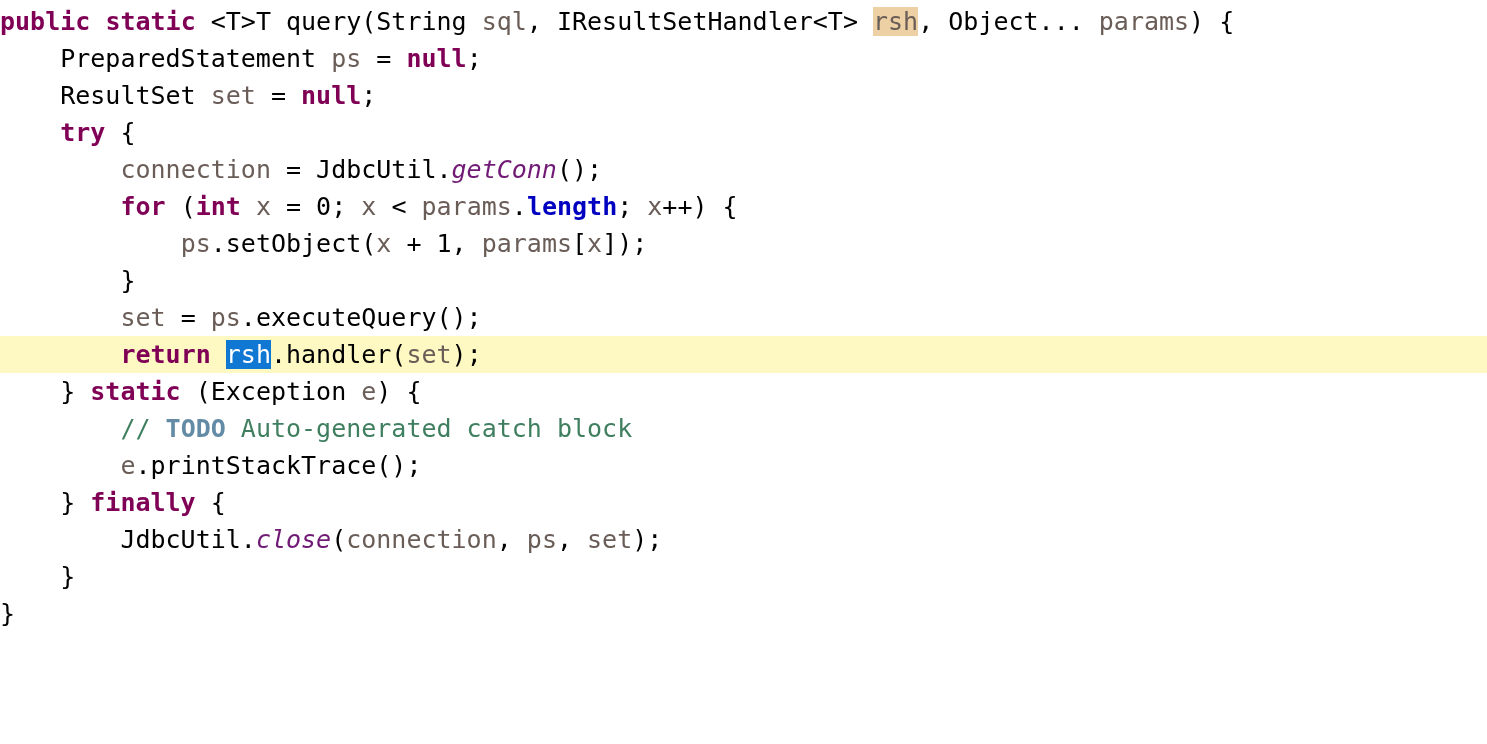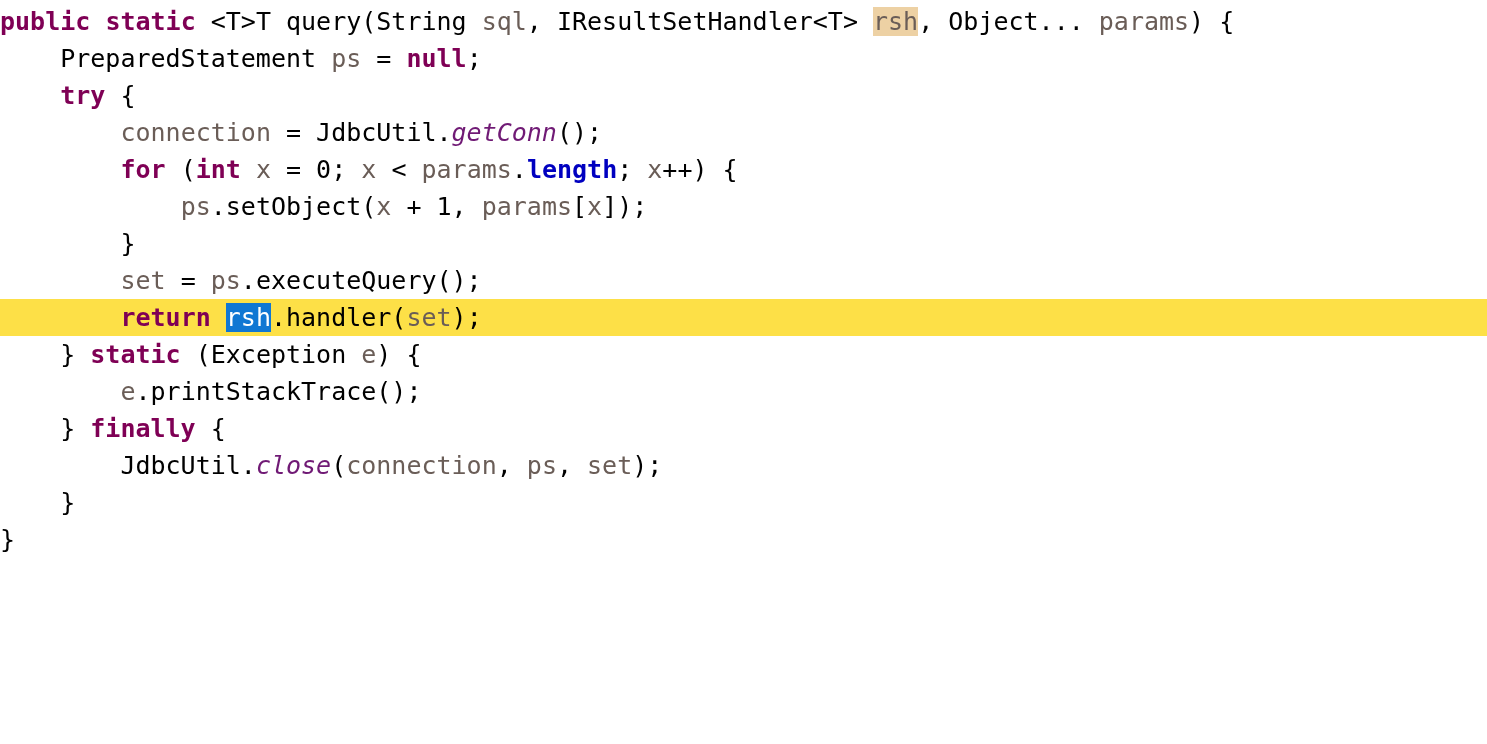--- a/index.html
+++ b/index.html
@@ -30,21 +30,21 @@
     height: 37px;
     line-height: 37px;
     white-space: pre;
     font-size: 25px;
     letter-spacing: 0px;
     box-sizing: border-box;
     color: #000000;
   }
 
   .code-line.current-line {
-    background: #fde047;
+    background: #fef9c3;
   }
 
   
   .tok-plain    { color: #000000; }
   .tok-keyword  { color: #7F0055; font-weight: bold; }
   .tok-local    { color: #6A5D57; }
   .tok-param    { color: #6A5D57; }
   .tok-field    { color: #0000C0; font-weight: bold; }
   .tok-static   { color: #701a75; font-style: italic; }
   .tok-comment  { color: #3F7F5F; }
@@ -61,27 +61,29 @@
     color: #ffffff;
   }
 </style>
 </head>
 <body>
 
 <div id="editor">
   <div id="code-body">
       <div class="code-line"><span class="tok-keyword">public</span><span class="tok-plain"> </span><span class="tok-keyword">static</span><span class="tok-plain"> &lt;T&gt;T query(String </span><span class="tok-param">sql</span><span class="tok-plain">, IResultSetHandler&lt;T&gt; </span><span class="tok-param hl-occurrence">rsh</span><span class="tok-plain">, Object... </span><span class="tok-param">params</span><span class="tok-plain">) {</span></div>
       <div class="code-line"><span class="tok-plain">    PreparedStatement </span><span class="tok-local">ps</span><span class="tok-plain"> = </span><span class="tok-keyword">null</span><span class="tok-plain">;</span></div>
+      <div class="code-line"><span class="tok-plain">    ResultSet </span><span class="tok-local">set</span><span class="tok-plain"> = </span><span class="tok-keyword">null</span><span class="tok-plain">;</span></div>
       <div class="code-line"><span class="tok-plain">    </span><span class="tok-keyword">try</span><span class="tok-plain"> {</span></div>
       <div class="code-line"><span class="tok-plain">        </span><span class="tok-local">connection</span><span class="tok-plain"> = JdbcUtil.</span><span class="tok-static">getConn</span><span class="tok-plain">();</span></div>
       <div class="code-line"><span class="tok-plain">        </span><span class="tok-keyword">for</span><span class="tok-plain"> (</span><span class="tok-keyword">int</span><span class="tok-plain"> </span><span class="tok-local">x</span><span class="tok-plain"> = 0; </span><span class="tok-local">x</span><span class="tok-plain"> &lt; </span><span class="tok-param">params</span><span class="tok-plain">.</span><span class="tok-field">length</span><span class="tok-plain">; </span><span class="tok-local">x</span><span class="tok-plain">++) {</span></div>
       <div class="code-line"><span class="tok-plain">            </span><span class="tok-local">ps</span><span class="tok-plain">.setObject(</span><span class="tok-local">x</span><span class="tok-plain"> + 1, </span><span class="tok-param">params</span><span class="tok-plain">[</span><span class="tok-local">x</span><span class="tok-plain">]);</span></div>
       <div class="code-line"><span class="tok-plain">        }</span></div>
       <div class="code-line"><span class="tok-plain">        </span><span class="tok-local">set</span><span class="tok-plain"> = </span><span class="tok-local">ps</span><span class="tok-plain">.executeQuery();</span></div>
       <div class="code-line current-line"><span class="tok-plain">        </span><span class="tok-keyword">return</span><span class="tok-plain"> </span><span class="tok-param hl-selection">rsh</span><span class="tok-plain">.handler(</span><span class="tok-local">set</span><span class="tok-plain">);</span></div>
       <div class="code-line"><span class="tok-plain">    } </span><span class="tok-keyword">static</span><span class="tok-plain"> (Exception </span><span class="tok-local">e</span><span class="tok-plain">) {</span></div>
+      <div class="code-line"><span class="tok-plain">        </span><span class="tok-comment">// </span><span class="tok-todo">TODO</span><span class="tok-comment"> Auto-generated catch block</span></div>
       <div class="code-line"><span class="tok-plain">        </span><span class="tok-local">e</span><span class="tok-plain">.printStackTrace();</span></div>
       <div class="code-line"><span class="tok-plain">    } </span><span class="tok-keyword">finally</span><span class="tok-plain"> {</span></div>
       <div class="code-line"><span class="tok-plain">        JdbcUtil.</span><span class="tok-static">close</span><span class="tok-plain">(</span><span class="tok-local">connection</span><span class="tok-plain">, </span><span class="tok-local">ps</span><span class="tok-plain">, </span><span class="tok-local">set</span><span class="tok-plain">);</span></div>
       <div class="code-line"><span class="tok-plain">    }</span></div>
       <div class="code-line"><span class="tok-plain">}</span></div>
     </div>
 </div>
 
 </body></html>

